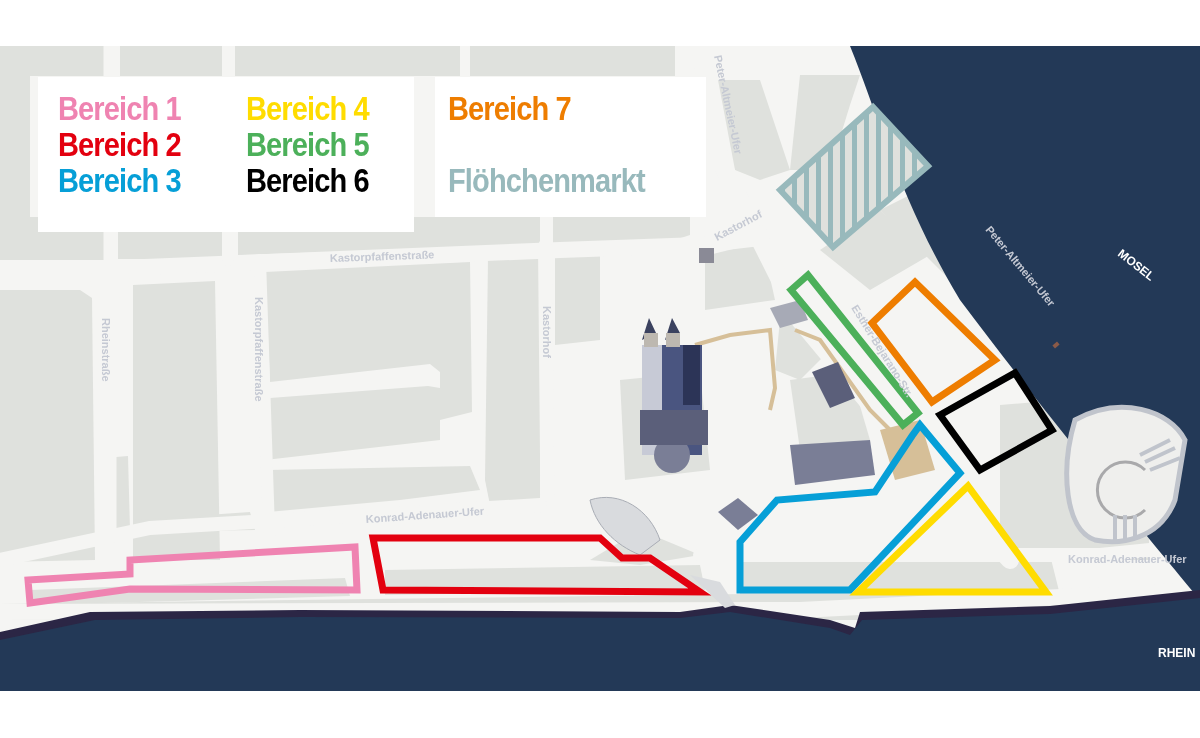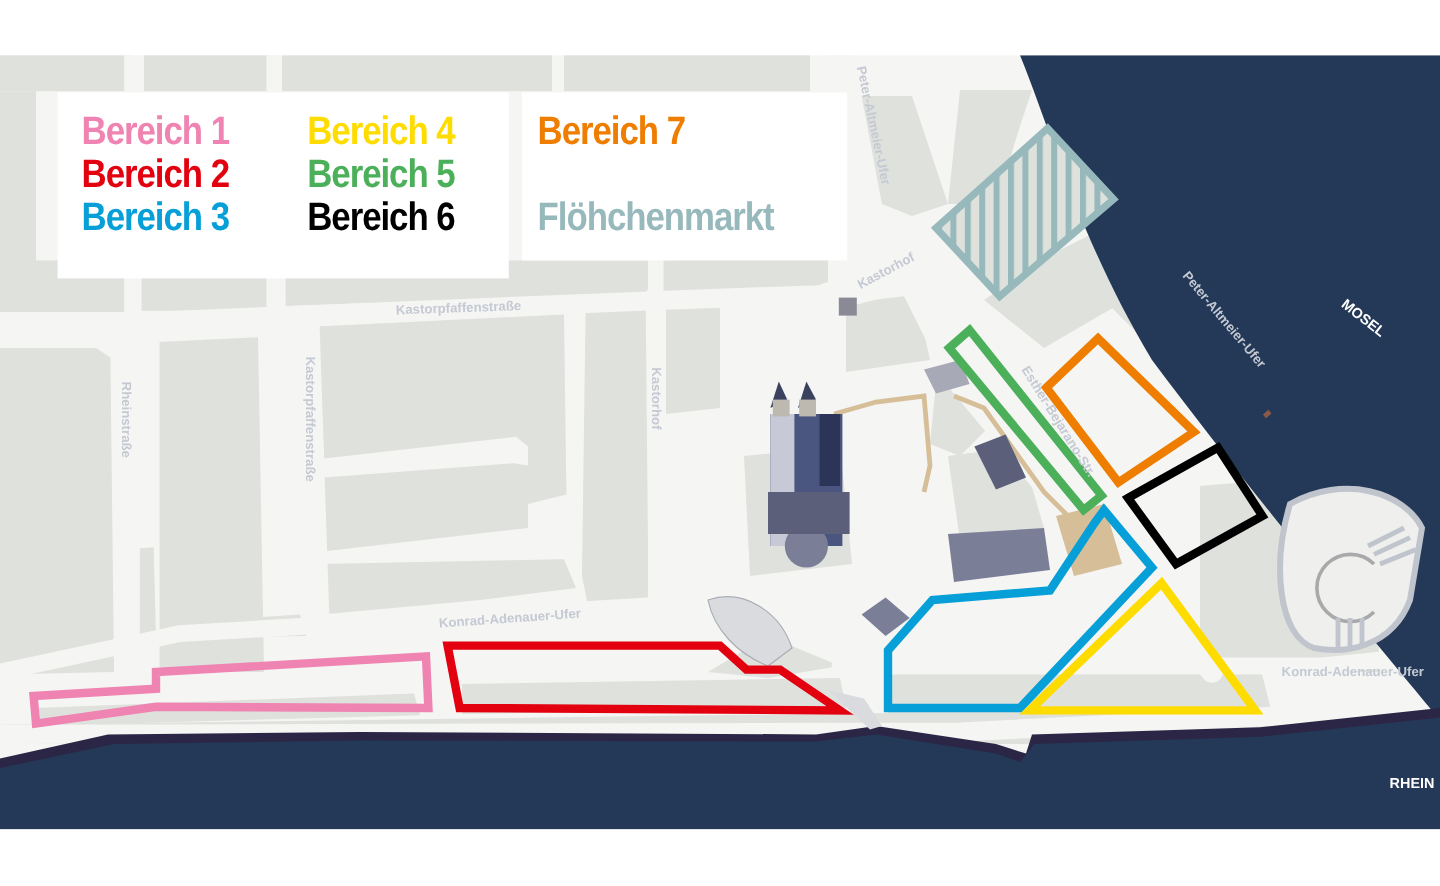--- a/index.html
+++ b/index.html
@@ -137,21 +137,21 @@
     <text class="street" x="0" y="0" transform="translate(985,230) rotate(50)">Peter-Altmeier-Ufer</text>
     <text class="street" x="0" y="0" transform="translate(851,308) rotate(58)">Esther-Bejarano-Str.</text>
     <text class="street" x="0" y="0" transform="translate(366,523) rotate(-4)">Konrad-Adenauer-Ufer</text>
     <text class="street" x="1068" y="563">Konrad-Adenauer-Ufer</text>
 
     <text class="water-label" x="0" y="0" transform="translate(1117,255) rotate(38)">MOSEL</text>
     <text class="water-label" x="1158" y="657">RHEIN</text>
   </svg>
 </div>
 
-<div class="legend-box" style="left:48px; top:77px; width:376px; height:155px;">
+<div class="legend-box" style="left:38px; top:77px; width:376px; height:155px;">
   <div class="legend-item" style="left:20px; top:14px; color:#ef83b1;">Bereich 1</div>
   <div class="legend-item" style="left:20px; top:50px; color:#e3000f;">Bereich 2</div>
   <div class="legend-item" style="left:20px; top:86px; color:#069fd7;">Bereich 3</div>
   <div class="legend-item" style="left:208px; top:14px; color:#ffdc00;">Bereich 4</div>
   <div class="legend-item" style="left:208px; top:50px; color:#4cb05a;">Bereich 5</div>
   <div class="legend-item" style="left:208px; top:86px; color:#000000;">Bereich 6</div>
 </div>
 <div class="legend-box" style="left:435px; top:77px; width:271px; height:140px;text-align:right;">
   <div class="legend-item" style="left:13px; top:14px; color:#ee7d00;">Bereich 7</div>
   <div class="legend-item" style="left:13px; top:86px; color:#98b9bc;">Flöhchenmarkt</div>

